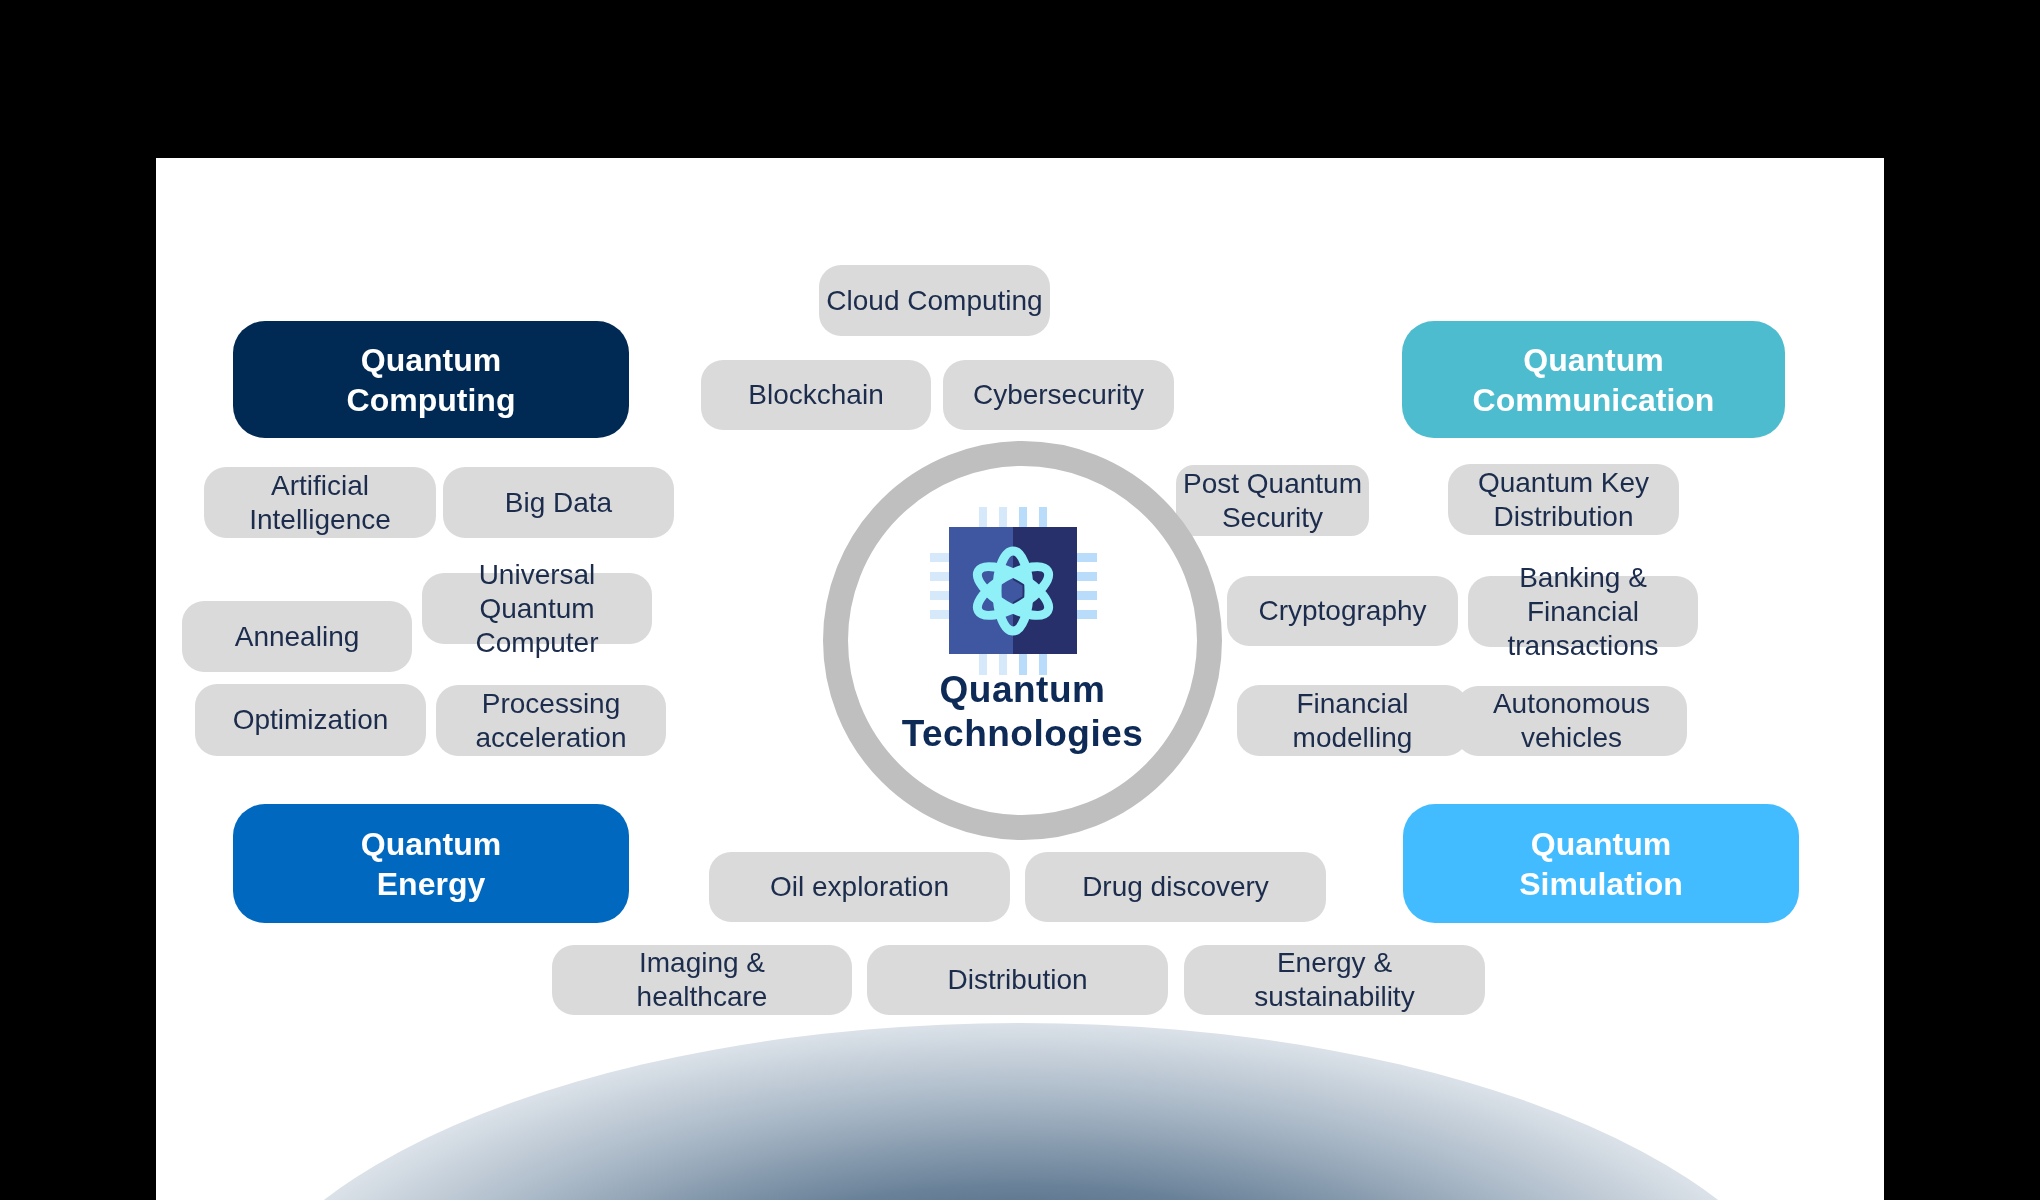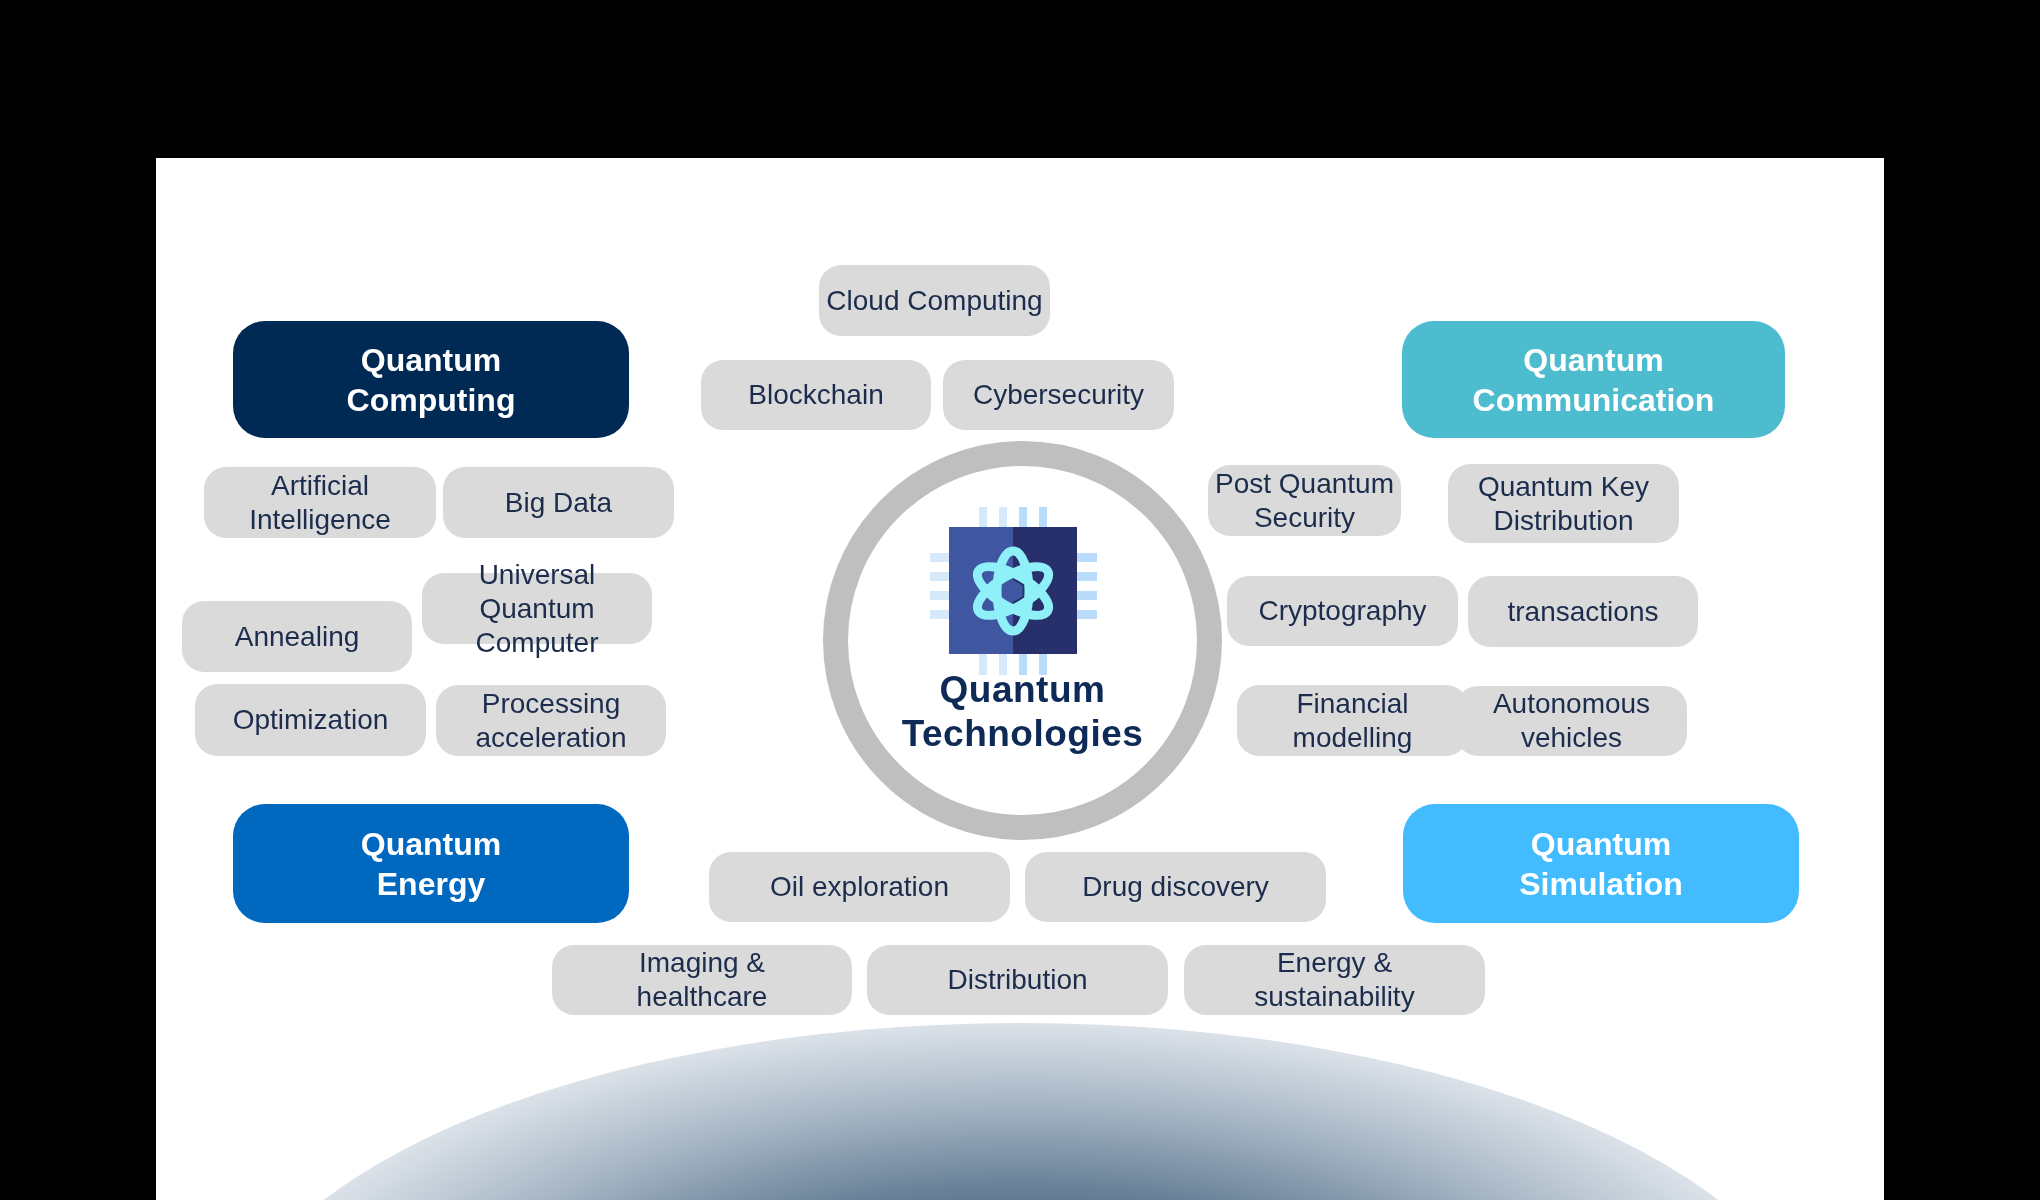--- a/index.html
+++ b/index.html
@@ -77,37 +77,38 @@
 <div class="chip" style="left:195px;top:684px;width:231px;height:72px;">
     <div>Optimization</div>
   </div>
 <div class="chip" style="left:436px;top:685px;width:230px;height:71px;">
     <div>
       <div>Processing</div>
       <div>acceleration</div>
     </div>
   </div>
 
-<div class="chip" style="left:1208px;top:465px;width:193px;height:71px;">
+<div class="chip" style="left:1176px;top:465px;width:193px;height:71px;border-radius:18px;">
     <div>
       <div>Post Quantum</div>
       <div>Security</div>
     </div>
   </div>
-<div class="chip" style="left:1448px;top:464px;width:231px;height:79px;">
+<div class="chip" style="left:1448px;top:464px;width:231px;height:71px;">
     <div>
       <div>Quantum Key</div>
       <div>Distribution</div>
     </div>
   </div>
 <div class="chip" style="left:1227px;top:576px;width:231px;height:70px;">
     <div>Cryptography</div>
   </div>
 <div class="chip" style="left:1468px;top:576px;width:230px;height:71px;">
     <div>
+      <div>Banking &amp; Financial</div>
       <div>transactions</div>
     </div>
   </div>
 <div class="chip" style="left:1217px;top:685px;width:231px;height:71px;margin-left:20px;">
     <div>
       <div>Financial</div>
       <div>modelling</div>
     </div>
   </div>
 <div class="chip" style="left:1456px;top:686px;width:231px;height:70px;">

